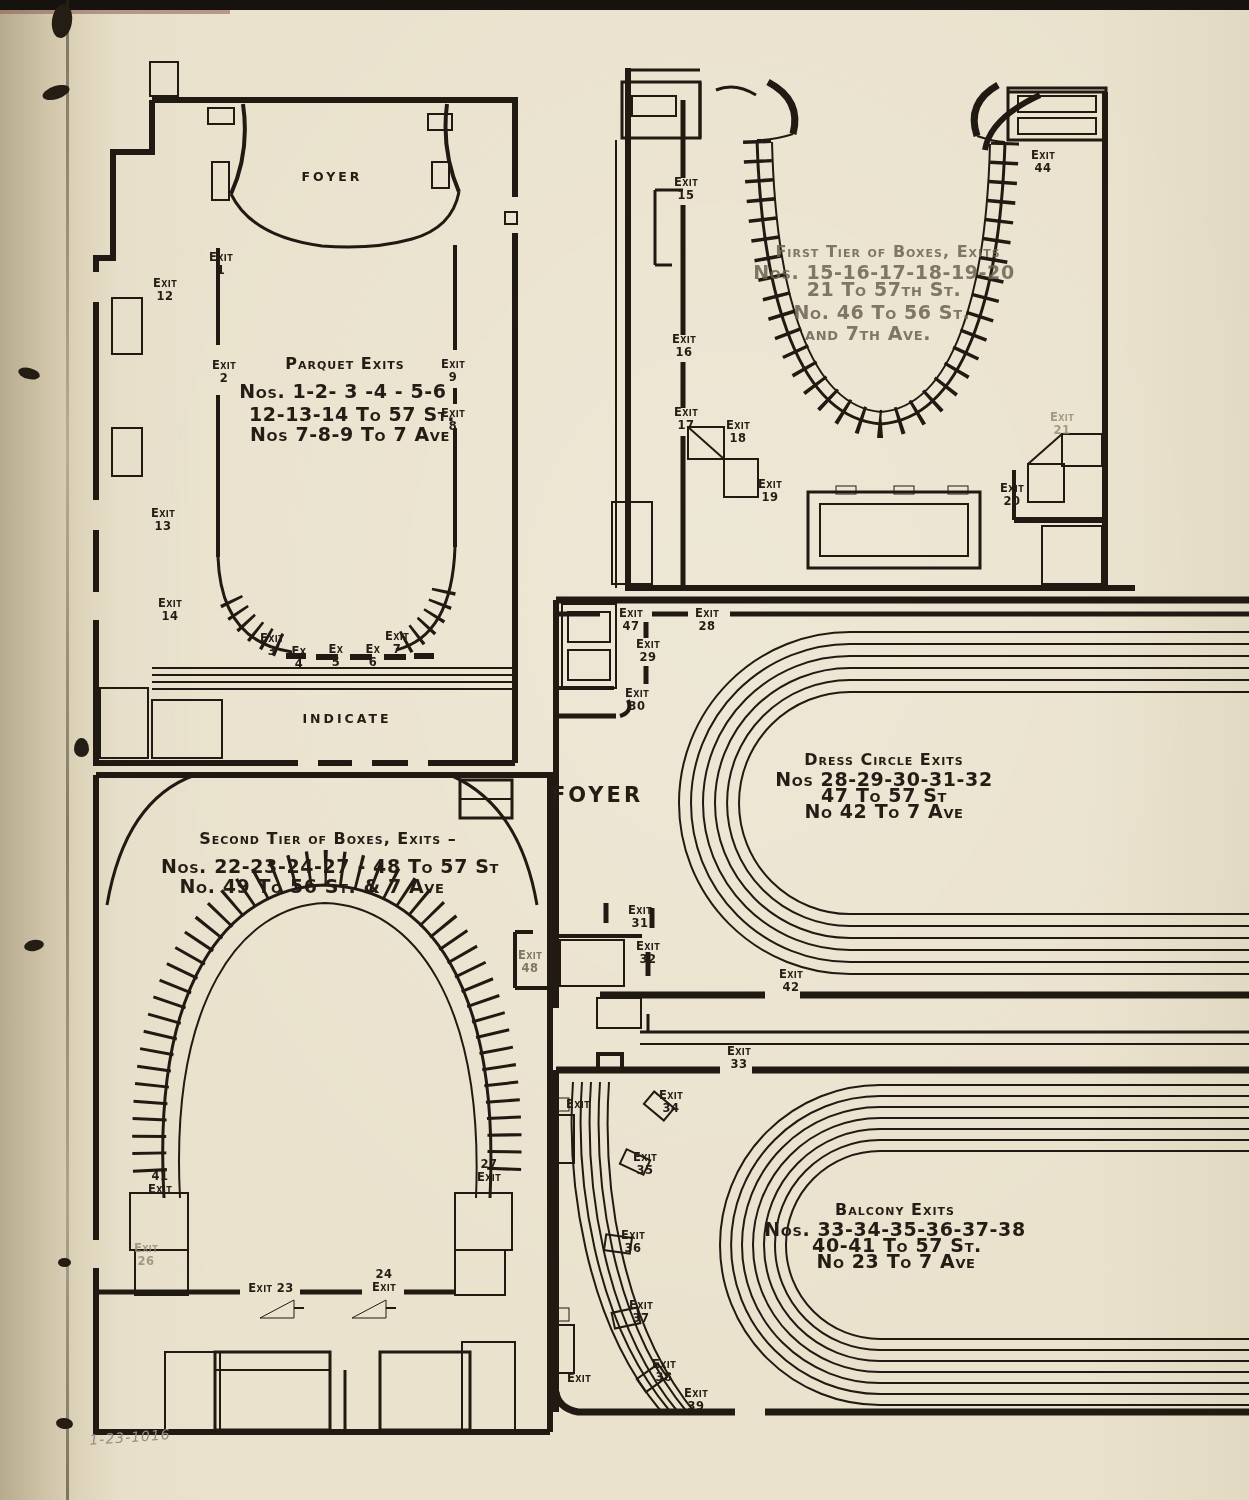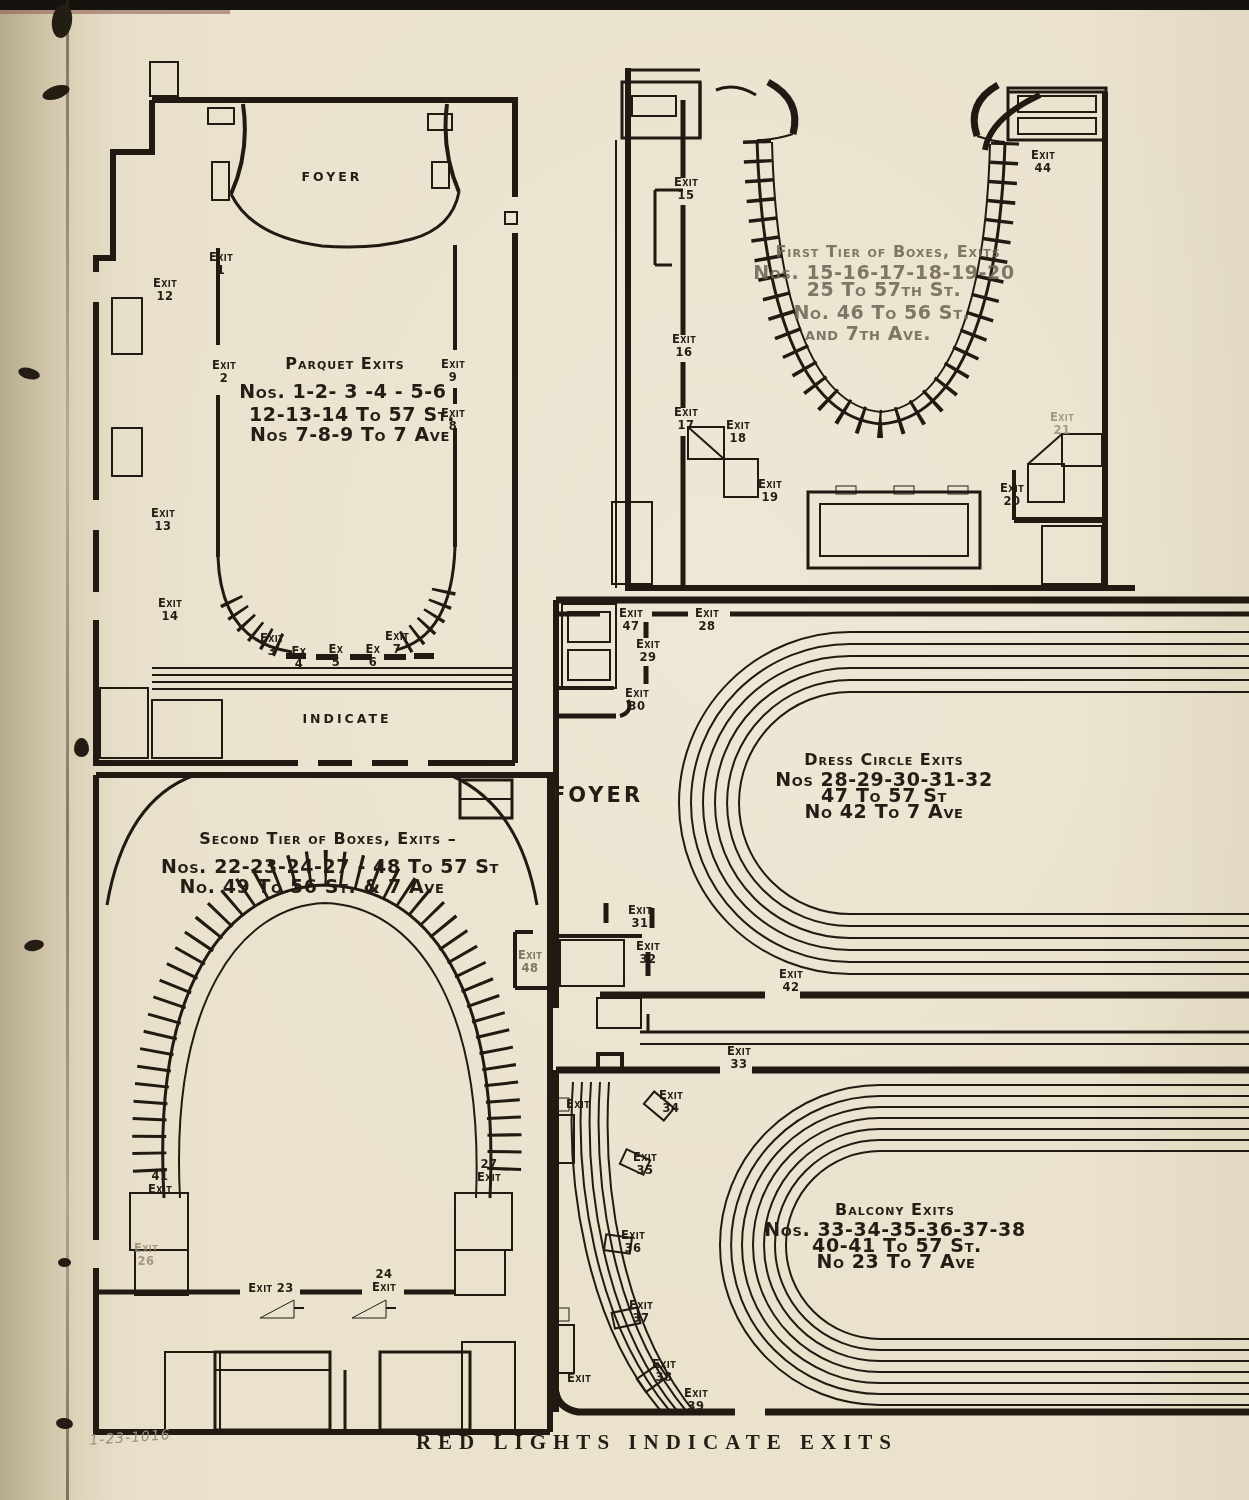--- a/index.html
+++ b/index.html
@@ -257,21 +257,21 @@
   <div class="lbl" style="left:373px;top:656px">Ex
 6</div>
   <div class="lbl" style="left:397px;top:643px">Exit
 7</div>
   <div class="lbl room" style="left:347px;top:719px">INDICATE</div>
 
   <div class="lbl" style="left:686px;top:189px">Exit
 15</div>
   <div class="lbl ttl faint" style="left:888px;top:252px">First Tier of Boxes, Exits</div>
   <div class="lbl sub faint" style="left:884px;top:272px">Nos. 15-16-17-18-19-20</div>
-  <div class="lbl sub faint" style="left:884px;top:289px">25 To 57th St.</div>
+  <div class="lbl sub faint" style="left:884px;top:289px">21 To 57th St.</div>
   <div class="lbl sub faint" style="left:882px;top:312px">No. 46 To 56 St.</div>
   <div class="lbl sub faint" style="left:868px;top:333px">and 7th Ave.</div>
   <div class="lbl" style="left:1043px;top:162px">Exit
 44</div>
   <div class="lbl" style="left:684px;top:346px">Exit
 16</div>
   <div class="lbl" style="left:686px;top:419px">Exit
 17</div>
   <div class="lbl" style="left:738px;top:432px">Exit
 18</div>
@@ -331,15 +331,14 @@
   <div class="lbl" style="left:579px;top:1378px">Exit</div>
   <div class="lbl" style="left:664px;top:1371px">Exit
 38</div>
   <div class="lbl" style="left:696px;top:1400px">Exit
 39</div>
   <div class="lbl ttl" style="left:895px;top:1210px">Balcony Exits</div>
   <div class="lbl sub" style="left:895px;top:1229px">Nos. 33-34-35-36-37-38</div>
   <div class="lbl sub" style="left:897px;top:1245px">40-41 To 57 St.</div>
   <div class="lbl sub" style="left:896px;top:1261px">No 23 To 7 Ave</div>
 
-  <div class="footer">RED LIGHTS INDICATE EXITS</div>
   <div class="handw">1-23-1016</div>
 </div>
 
 </body></html>

